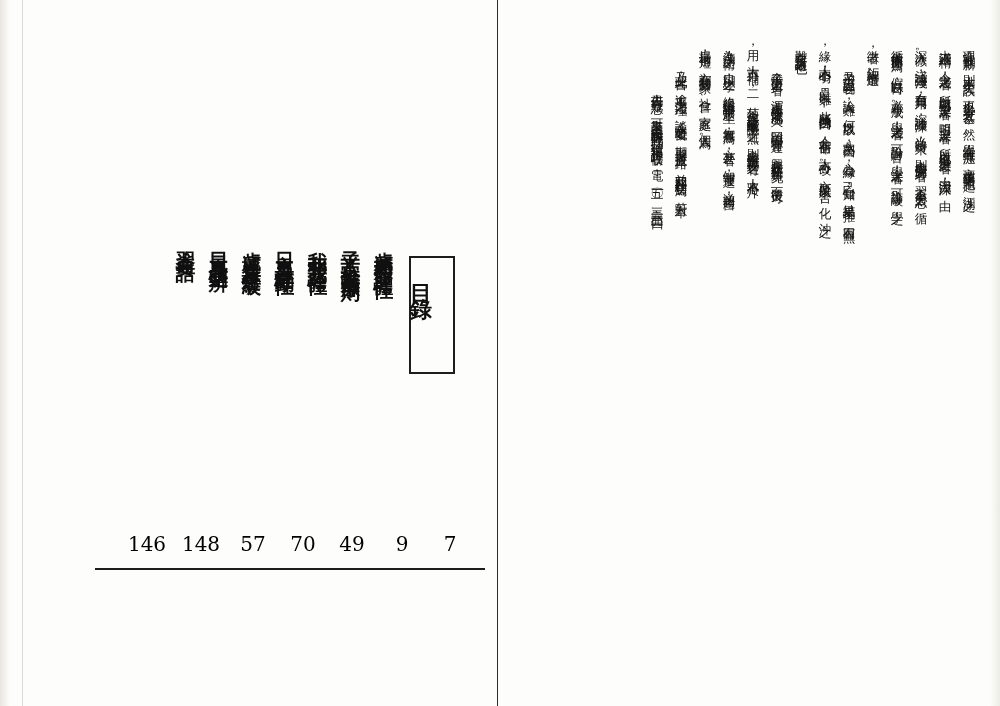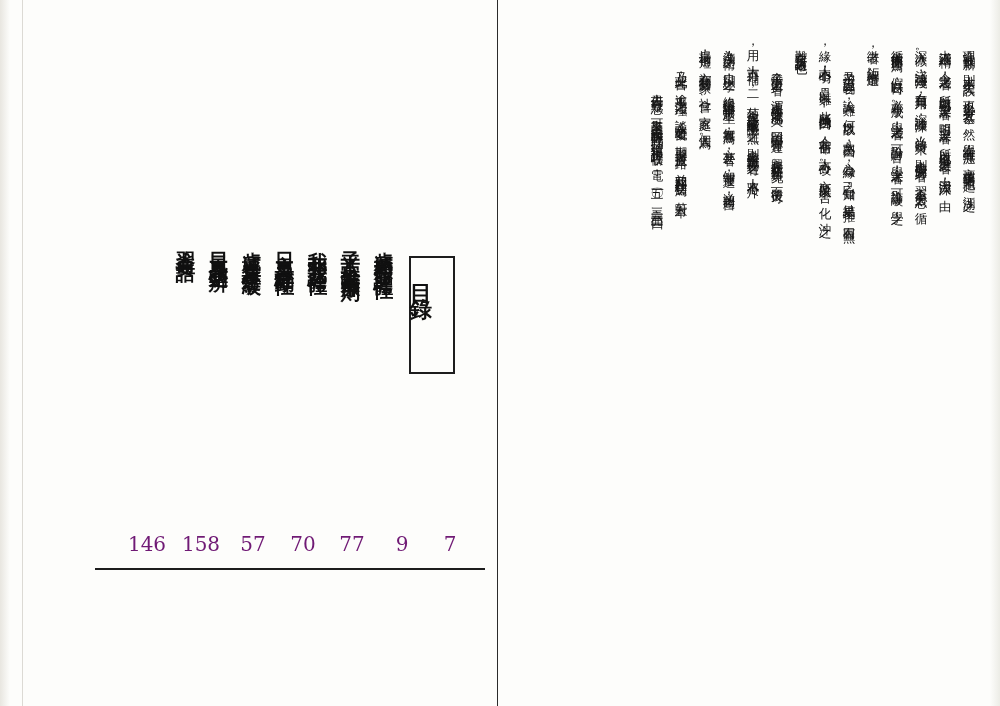--- a/index.html
+++ b/index.html
@@ -143,21 +143,21 @@
     left: 0px;
     top: 296px;
     width: 390px;
     height: 30px;
   }
   .toc-page-num {
     position: absolute;
     font-family: "DejaVu Serif", "Liberation Serif", serif;
     font-size: 20px;
     font-weight: 400;
-    color: #701a75;
+    color: #000000;
     text-align: center;
     width: 40px;
   }
 
   .page-edge-shadow {
     position: absolute;
     left: 22px; top: 0;
     width: 1px; height: 706px;
     background: #dcdad4;
   }
@@ -201,23 +201,23 @@
       <div class="toc-entry">歲運之喜忌之等級</div>
       <div class="toc-entry">日主喜忌之浮動性</div>
       <div class="toc-entry">我和非我之一體性</div>
       <div class="toc-entry">子平八字推敲基本原則</div>
       <div class="toc-entry">歲運和原命之一體性</div>
     </div>
 
     <div class="toc-pages">
       <span class="toc-page-num" style="left:335px;">7</span>
       <span class="toc-page-num" style="left:287px;">9</span>
-      <span class="toc-page-num" style="left:237px;">77</span>
+      <span class="toc-page-num" style="left:237px;">49</span>
       <span class="toc-page-num" style="left:188px;">70</span>
       <span class="toc-page-num" style="left:138px;">57</span>
-      <span class="toc-page-num" style="left:86px;">158</span>
+      <span class="toc-page-num" style="left:86px;">148</span>
       <span class="toc-page-num" style="left:32px;">146</span>
     </div>
 
     <div class="toc-rule"></div>
   </div>
 
 </div>
 
 </body></html>

